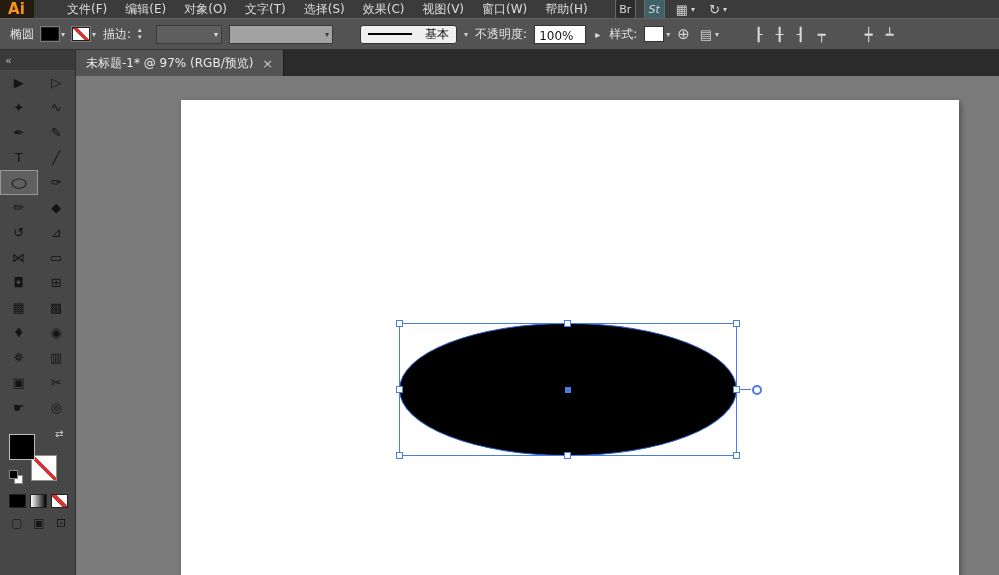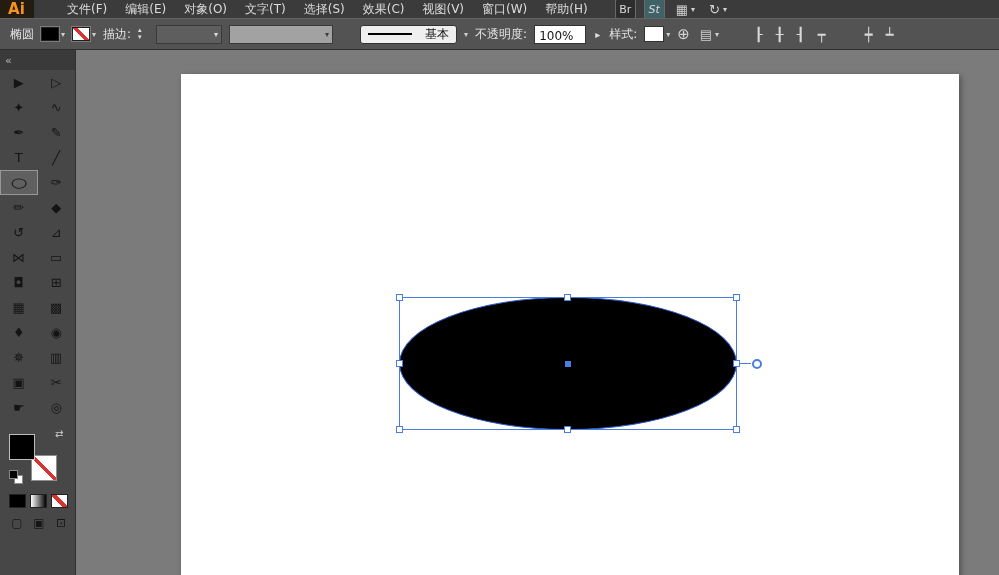--- a/index.html
+++ b/index.html
@@ -284,20 +284,26 @@
         <div class="mode-btn none"></div>
       </div>
       <div class="draw-row">
           <div class="draw-btn">▢</div>
           <div class="draw-btn">▣</div>
           <div class="draw-btn">⊡</div>
         </div>
     </div>
 
     <div class="doc-area">
+      <div class="tabbar">
+        <div class="tab">
+          <span>未标题-1* @ 97% (RGB/预览)</span>
+          <span class="tab-close">×</span>
+        </div>
+      </div>
       <div class="canvas">
         <div class="artboard"></div>
         <div class="sel-ellipse"></div>
         <div class="bbox">
           <div class="handle h-tl"></div>
           <div class="handle h-tm"></div>
           <div class="handle h-tr"></div>
           <div class="handle h-ml"></div>
           <div class="handle h-mr"></div>
           <div class="handle h-bl"></div>

